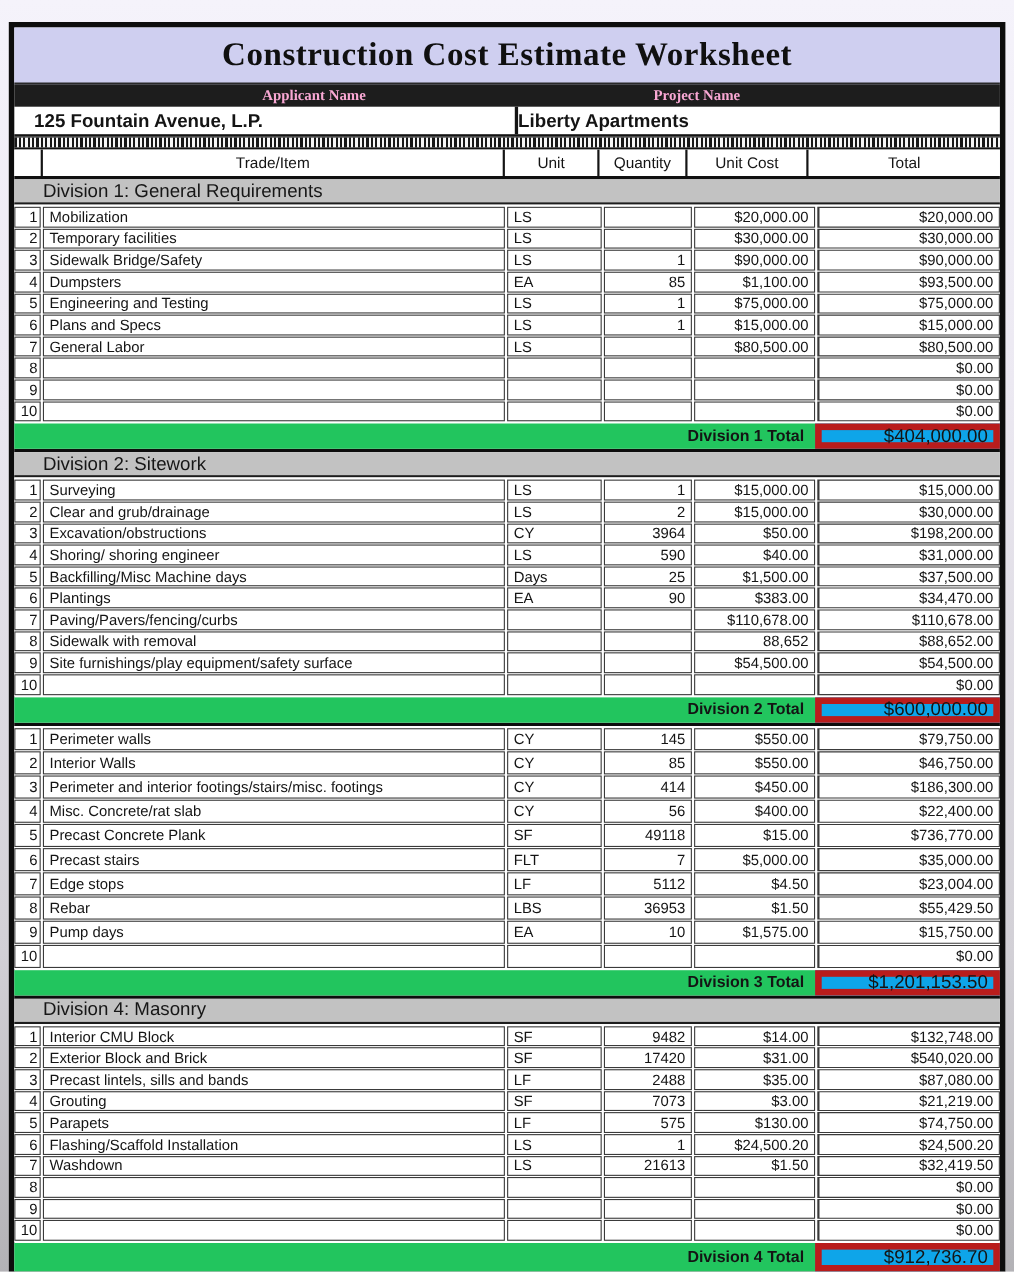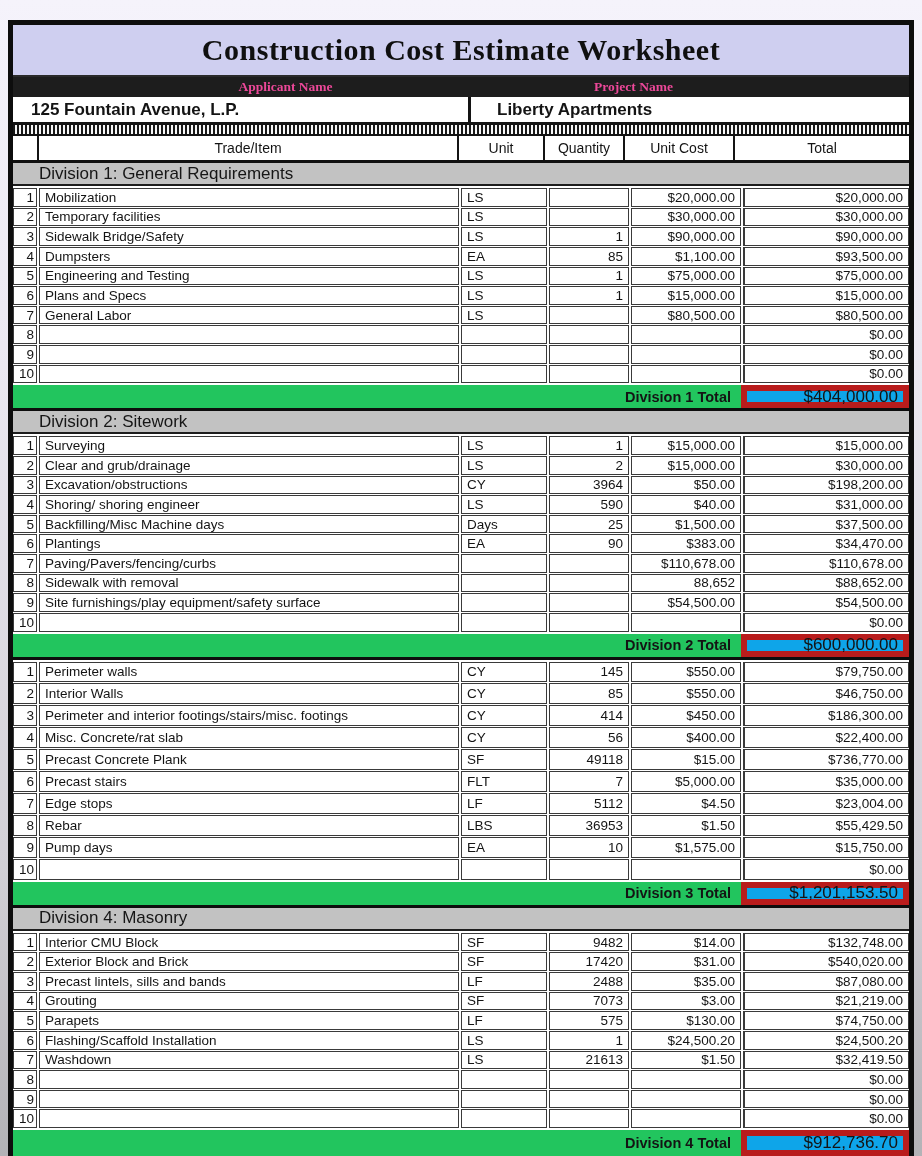--- a/index.html
+++ b/index.html
@@ -33,21 +33,21 @@
     font-weight: bold;
     font-size: 30px;
     letter-spacing: 0.5px;
     color: #101010;
   }
   .black-bar {
     height: 20px;
     background: #1d1d1d;
     display: flex;
     align-items: center;
-    color: #ec4899;
+    color: #f9a8d4;
     font-family: "Liberation Serif", serif;
     font-weight: bold;
     font-size: 13.5px;
     flex: none;
   }
   .black-bar .half-left {
     width: 455px; text-align: center; padding-left: 90px;
   }
   .black-bar .half-right {
     flex: 1; text-align: center; padding-right: 110px;
@@ -56,21 +56,21 @@
     height: 27px;
     display: flex;
     align-items: center;
     font-weight: bold;
     font-size: 17px;
     border-bottom: 2px solid #141414;
     flex: none;
   }
   .name-row .applicant { width: 455px; padding-left: 18px; }
   .name-row .project {
-    flex: 1; padding-left: 26px;
+    flex: 1; 
     border-left: 3px solid #141414;
     height: 100%;
     display: flex; align-items: center;
   }
   .barcode {
     height: 12px;
     flex: none;
     border-top: 1px solid #111;
     border-bottom: 2px solid #111;
     background: repeating-linear-gradient(90deg, #171717 0px, #171717 2px, #f6f6f6 2px, #f6f6f6 4px);

